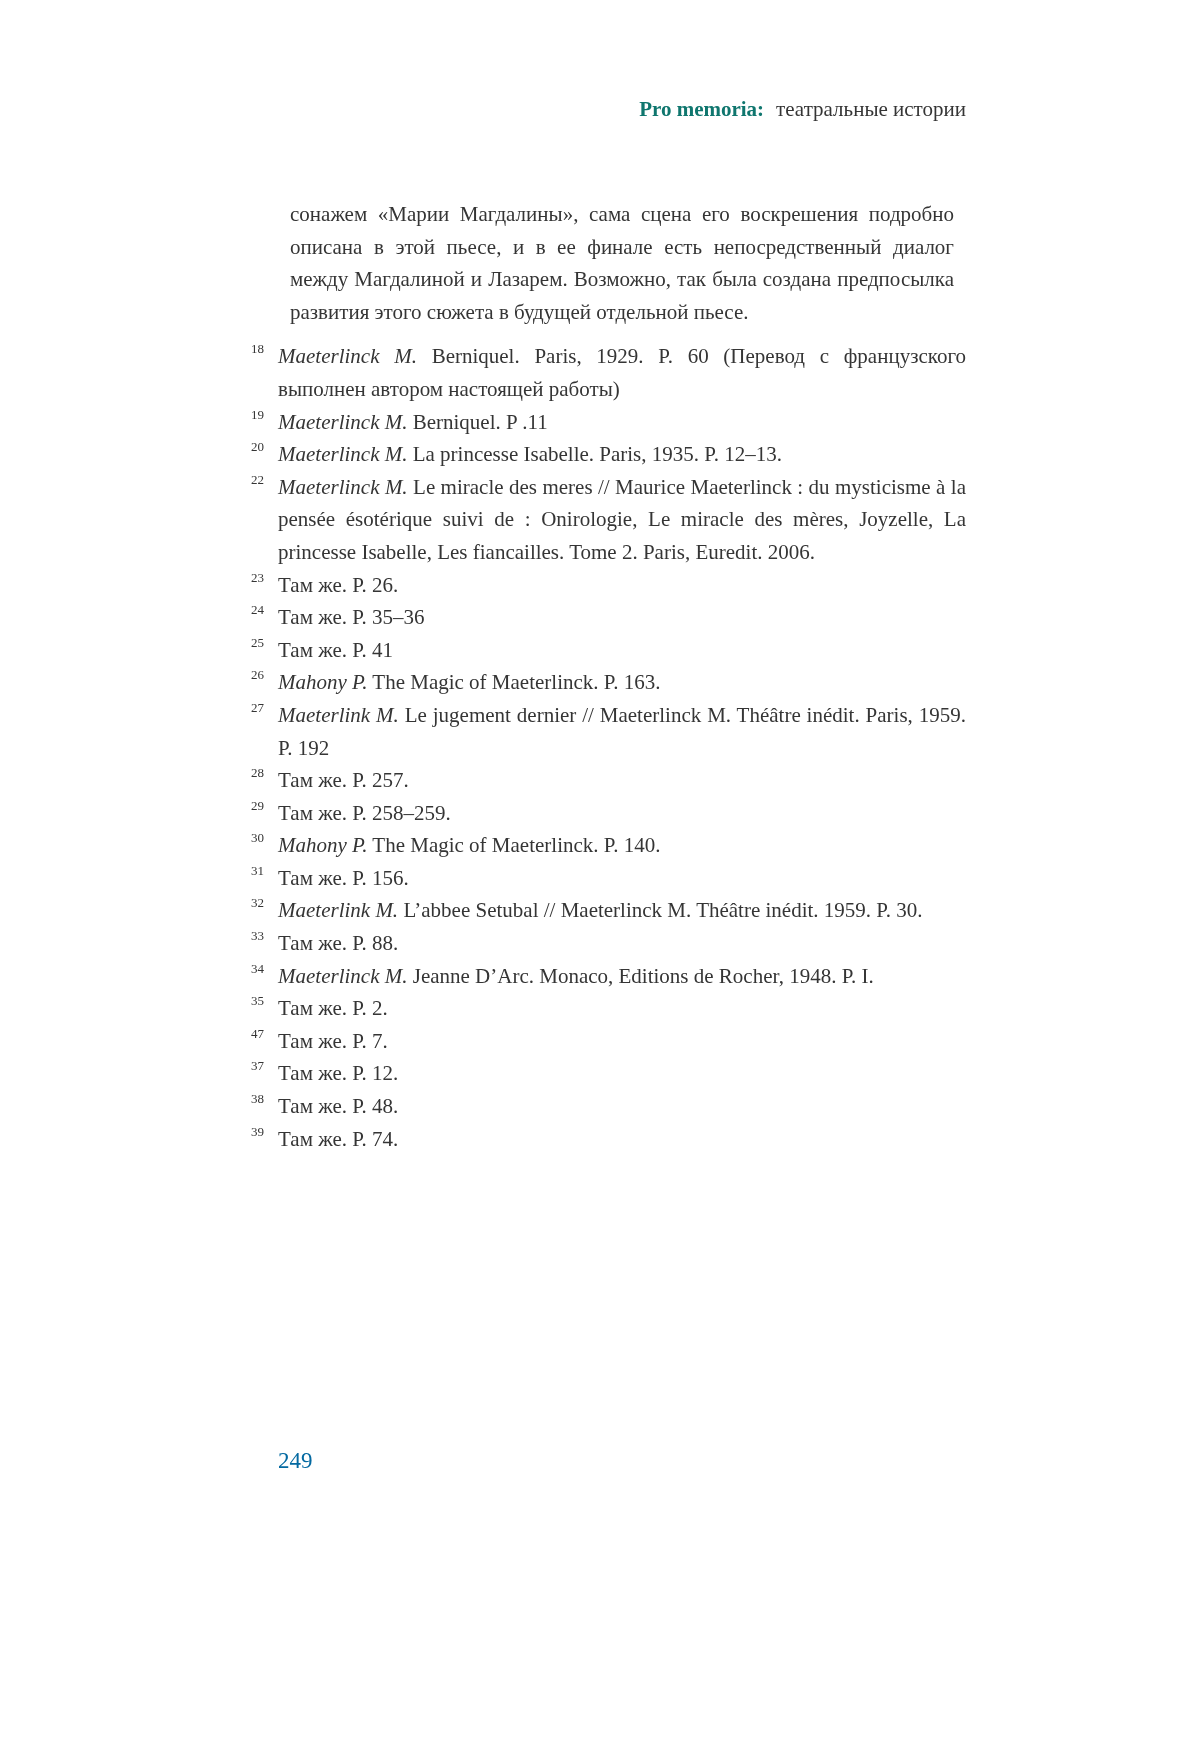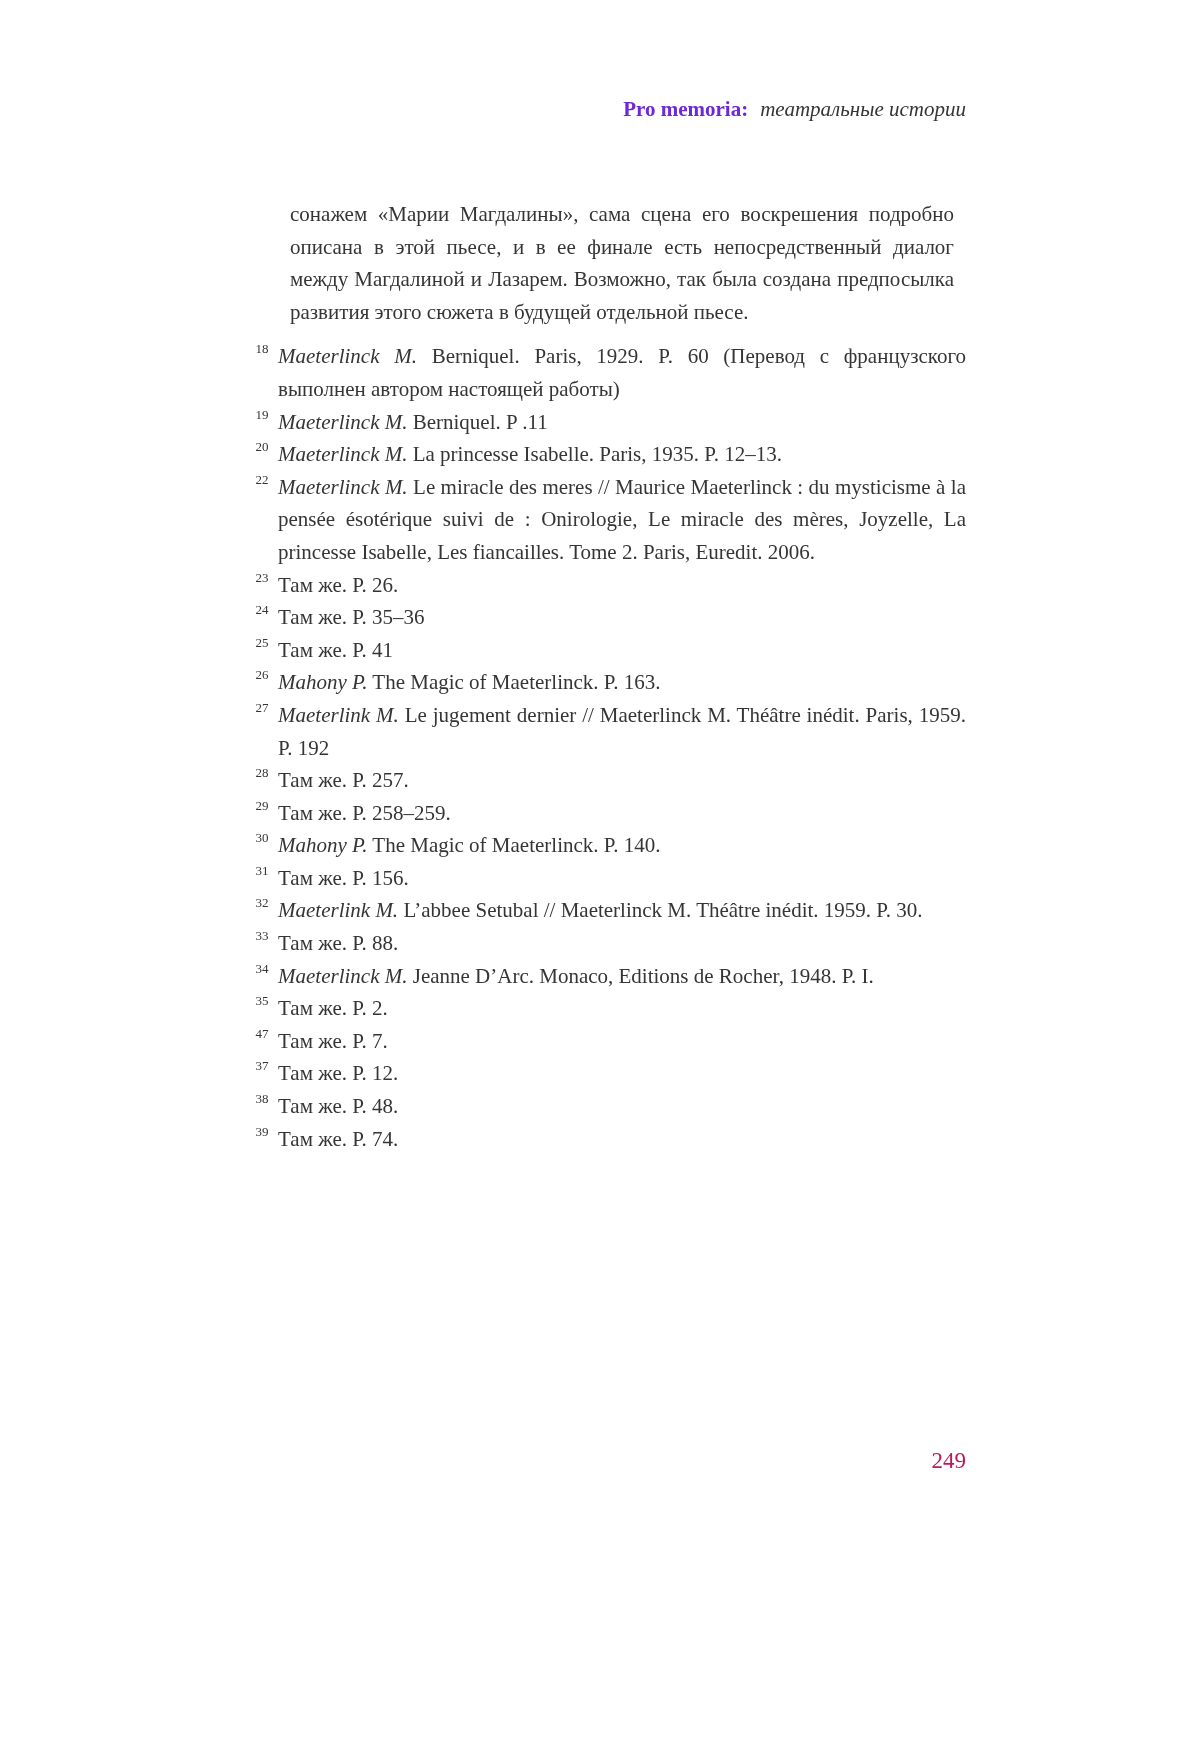--- a/index.html
+++ b/index.html
@@ -21,24 +21,23 @@
     top: 96px;
     left: 278px;
     width: 688px;
     text-align: right;
     font-size: 21px;
     line-height: 26px;
     white-space: nowrap;
   }
   .running-head .head-bold {
     font-weight: bold;
-    color: #6d28d9;
+    color: #0f766e;
   }
   .running-head .head-italic {
-    font-style: italic;
     margin-left: 12px;
   }
   .content {
     position: absolute;
     top: 186px;
     left: 278px;
     width: 688px;
     font-size: 21px;
     line-height: 32.6px;
   }
@@ -53,36 +52,35 @@
   }
   .note {
     position: relative;
     text-align: justify;
   }
   .note-num {
     position: absolute;
     left: -27px;
     top: 2px;
     width: 22px;
-    text-align: center;
+    text-align: left;
     font-size: 13px;
     line-height: 13px;
     color: #353535;
   }
   .note-body em {
     font-style: italic;
   }
   .page-number {
     position: absolute;
     top: 1448px;
     left: 278px;
     width: 688px;
-    text-align: right;
     font-size: 23px;
-    color: #be185d;
+    color: #0369a1;
   }
 </style>
 </head>
 <body>
 
 <div class="page">
 
   <div class="running-head">
     <span class="head-bold">Pro memoria:</span><span class="head-italic">театральные истории</span>
   </div>

